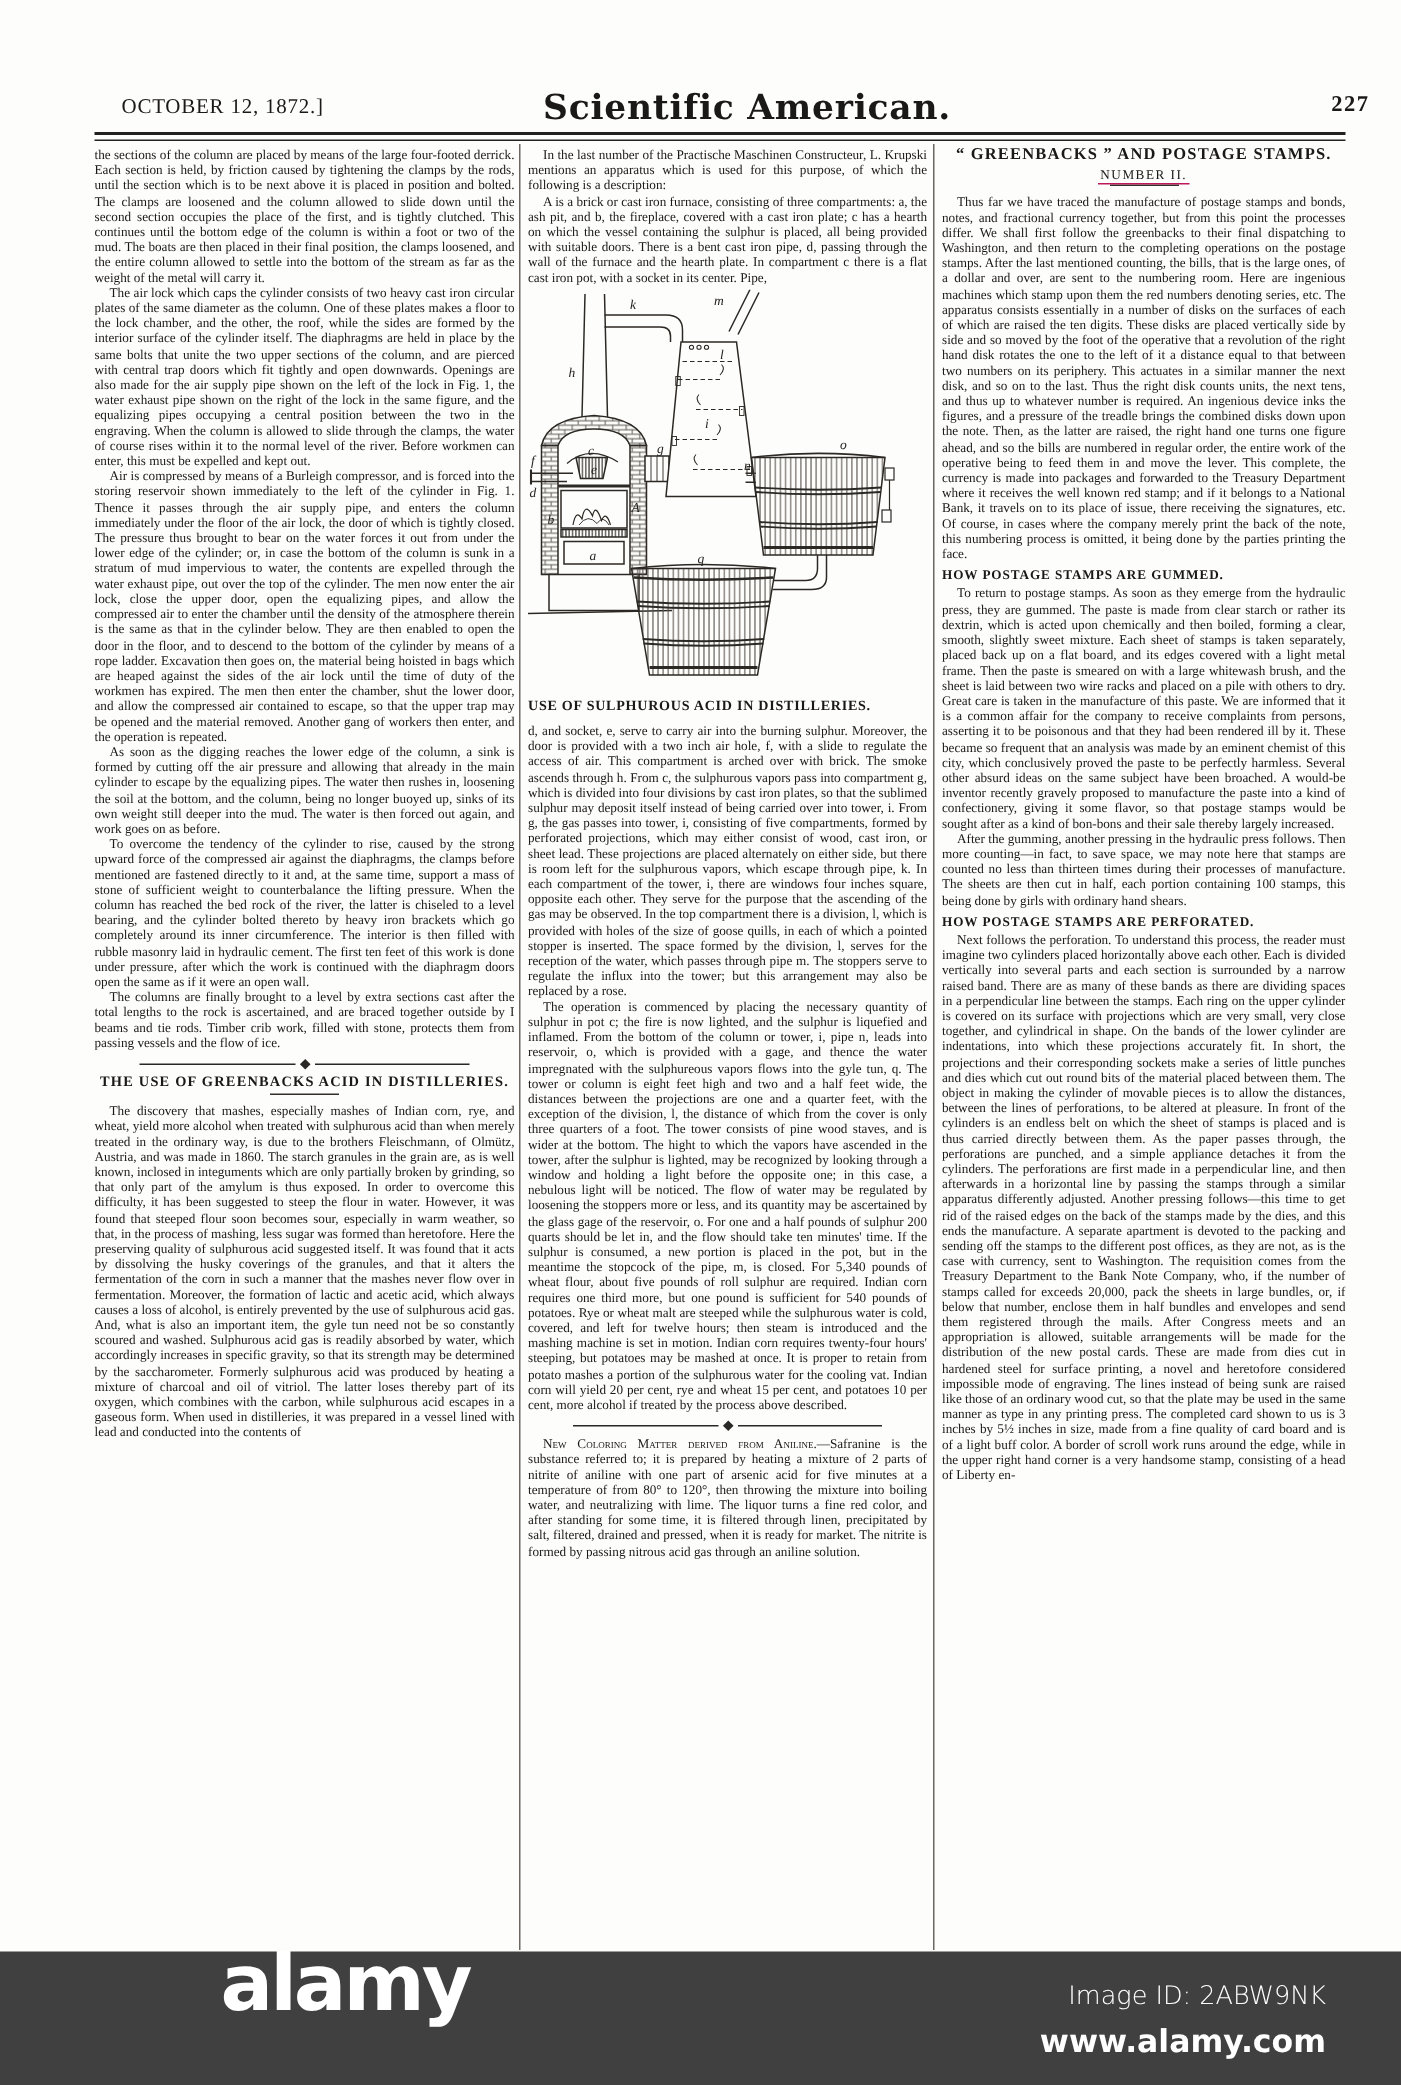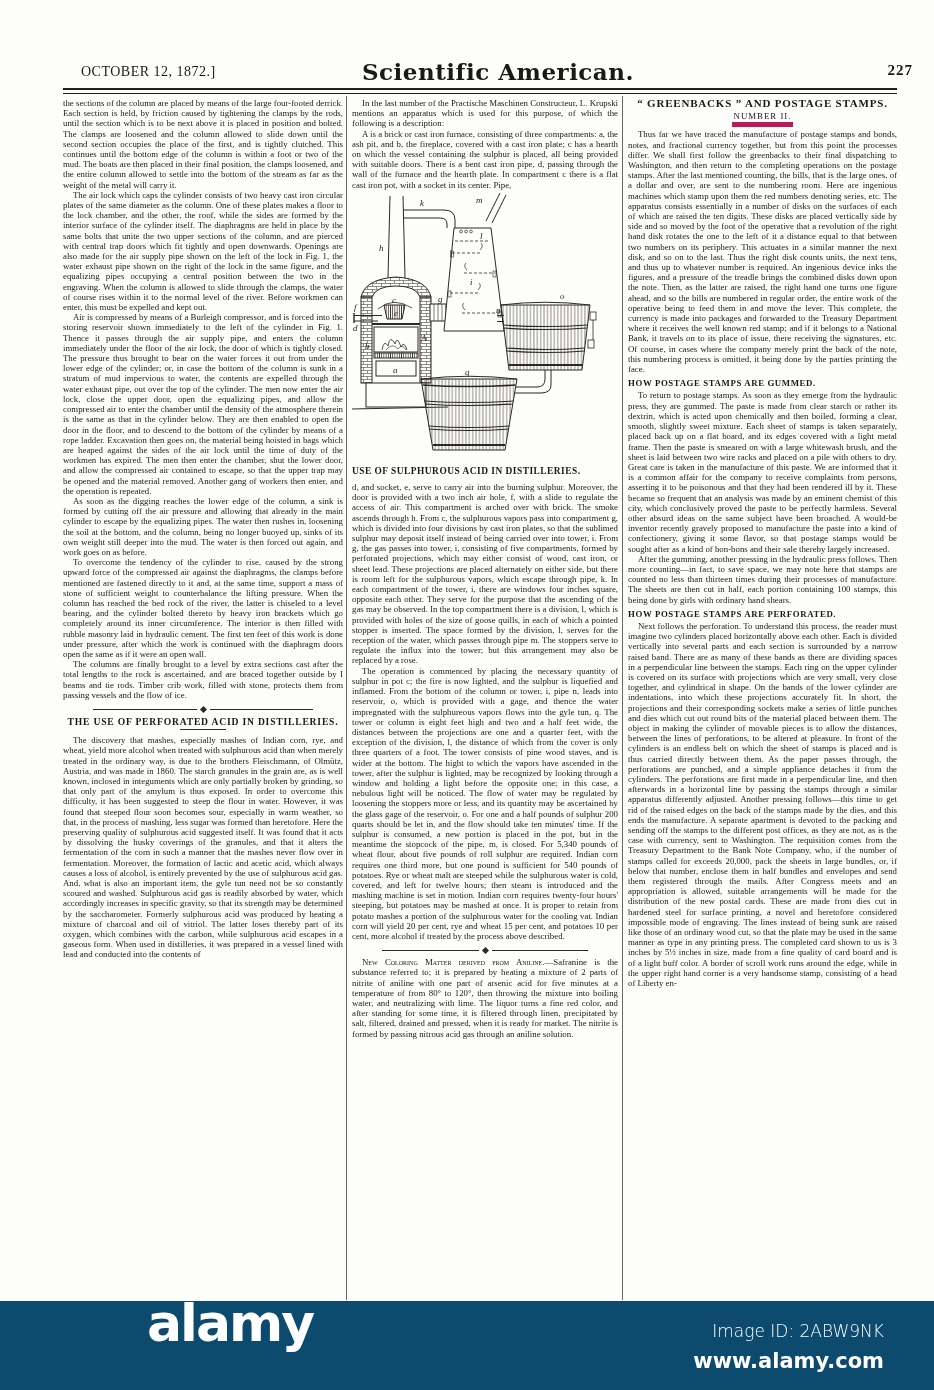--- a/index.html
+++ b/index.html
@@ -26,39 +26,39 @@
   .vr1{left:346px;} .vr2{left:622px;}
 
   p{margin:0;text-indent:10px;}
   p.noindent{text-indent:0;}
 
   .article-heading{font-weight:bold;text-align:center;font-size:9.6px;
                    letter-spacing:0.8px;margin:5px 0 2px;}
   .title-main{font-weight:bold;text-align:center;font-size:11px;
               letter-spacing:0.8px;margin:0 0 3px;}
   .number-line{text-align:center;font-size:8.8px;letter-spacing:1px;margin:0 0 2px;}
-  .number-line span{border-bottom:5px solid #be185d;padding:0 2px 1px;}
+  .number-line span{border-bottom:1px solid #be185d;padding:0 2px 1px;}
   .subrule{width:46px;border-top:1px solid #33302c;margin:2px auto 5px;}
   .subhead{font-weight:bold;text-align:left;font-size:8.8px;letter-spacing:0.6px;margin:4px 0 2px;}
 
   .divider{display:flex;align-items:center;justify-content:center;margin:7px 30px 4px;}
   .divider .dline{flex:1;height:1px;background:#2a2824;}
   .divider .dia{width:5px;height:5px;background:#2a2824;transform:rotate(45deg);margin:0 4px;flex:0 0 auto;}
 
   .lead{font-variant:small-caps;}
 
   
   .figure-block{position:relative;height:270px;margin:3px 0 2px;}
   .fig-caption{text-align:left;font-weight:bold;font-size:9.4px;
                letter-spacing:0.5px;margin:3px 0 6px;}
   .fig-label{font-style:italic;font-size:9px;fill:#24221f;
              font-family:"Liberation Serif", serif;}
 
   
-  .footer-bar{position:absolute;left:0;top:1301px;width:934px;height:89px;background:#0c4a6e;
+  .footer-bar{position:absolute;left:0;top:1301px;width:934px;height:89px;background:#404040;
               color:#fff;font-family:"DejaVu Sans", sans-serif;}
   .alamy-logo{position:absolute;left:147px;top:-8px;font-size:52px;font-weight:bold;letter-spacing:-2px;}
   .image-id{position:absolute;right:50px;top:20px;font-size:17px;font-weight:300;}
   .alamy-url{position:absolute;right:50px;top:48px;font-size:21px;font-weight:bold;}
 </style>
 </head>
 <body>
 
 <div class="page">
 
@@ -78,21 +78,21 @@
     <p>The air lock which caps the cylinder consists of two heavy cast iron circular plates of the same diameter as the column.  One of these plates makes a floor to the lock chamber, and the other, the roof, while the sides are formed by the interior surface of the cylinder itself.  The diaphragms are held in place by the same bolts that unite the two upper sections of the column, and are pierced with central trap doors which fit tightly and open downwards.  Openings are also made for the air supply pipe shown on the left of the lock in Fig. 1, the water exhaust pipe shown on the right of the lock in the same figure, and the equalizing pipes occupying a central position between the two in the engraving.  When the column is allowed to slide through the clamps, the water of course rises within it to the normal level of the river.  Before workmen can enter, this must be expelled and kept out.</p>
     <p>Air is compressed by means of a Burleigh compressor, and is forced into the storing reservoir shown immediately to the left of the cylinder in Fig. 1.  Thence it passes through the air supply pipe, and enters the column immediately under the floor of the air lock, the door of which is tightly closed.  The pressure thus brought to bear on the water forces it out from under the lower edge of the cylinder; or, in case the bottom of the column is sunk in a stratum of mud impervious to water, the contents are expelled through the water exhaust pipe, out over the top of the cylinder.  The men now enter the air lock, close the upper door, open the equalizing pipes, and allow the compressed air to enter the chamber until the density of the atmosphere therein is the same as that in the cylinder below.  They are then enabled to open the door in the floor, and to descend to the bottom of the cylinder by means of a rope ladder.  Excavation then goes on, the material being hoisted in bags which are heaped against the sides of the air lock until the time of duty of the workmen has expired.  The men then enter the chamber, shut the lower door, and allow the compressed air contained to escape, so that the upper trap may be opened and the material removed.  Another gang of workers then enter, and the operation is repeated.</p>
     <p>As soon as the digging reaches the lower edge of the column, a sink is formed by cutting off the air pressure and allowing that already in the main cylinder to escape by the equalizing pipes.  The water then rushes in, loosening the soil at the bottom, and the column, being no longer buoyed up, sinks of its own weight still deeper into the mud.  The water is then forced out again, and work goes on as before.</p>
     <p>To overcome the tendency of the cylinder to rise, caused by the strong upward force of the compressed air against the diaphragms, the clamps before mentioned are fastened directly to it and, at the same time, support a mass of stone of sufficient weight to counterbalance the lifting pressure.  When the column has reached the bed rock of the river, the latter is chiseled to a level bearing, and the cylinder bolted thereto by heavy iron brackets which go completely around its inner circumference.  The interior is then filled with rubble masonry laid in hydraulic cement.  The first ten feet of this work is done under pressure, after which the work is continued with the diaphragm doors open the same as if it were an open wall.</p>
     <p>The columns are finally brought to a level by extra sections cast after the total lengths to the rock is ascertained, and are braced together outside by I beams and tie rods.  Timber crib work, filled with stone, protects them from passing vessels and the flow of ice.</p>
     <div class="divider">
       <span class="dline"></span>
         <span class="dia"></span>
         <span class="dline"></span>
     </div>
-    <h2 class="article-heading">THE USE OF PERFORATED ACID IN DISTILLERIES.</h2>
+    <h2 class="article-heading">THE USE OF GREENBACKS ACID IN DISTILLERIES.</h2>
     <div class="subrule"></div>
     <p>The discovery that mashes, especially mashes of Indian corn, rye, and wheat, yield more alcohol when treated with sulphurous acid than when merely treated in the ordinary way, is due to the brothers Fleischmann, of Olmütz, Austria, and was made in 1860.  The starch granules in the grain are, as is well known, inclosed in integuments which are only partially broken by grinding, so that only part of the amylum is thus exposed.  In order to overcome this difficulty, it has been suggested to steep the flour in water.  However, it was found that steeped flour soon becomes sour, especially in warm weather, so that, in the process of mashing, less sugar was formed than heretofore.  Here the preserving quality of sulphurous acid suggested itself.  It was found that it acts by dissolving the husky coverings of the granules, and that it alters the fermentation of the corn in such a manner that the mashes never flow over in fermentation.  Moreover, the formation of lactic and acetic acid, which always causes a loss of alcohol, is entirely prevented by the use of sulphurous acid gas.  And, what is also an important item, the gyle tun need not be so constantly scoured and washed.  Sulphurous acid gas is readily absorbed by water, which accordingly increases in specific gravity, so that its strength may be determined by the saccharometer.  Formerly sulphurous acid was produced by heating a mixture of charcoal and oil of vitriol.  The latter loses thereby part of its oxygen, which combines with the carbon, while sulphurous acid escapes in a gaseous form.  When used in distilleries, it was prepared in a vessel lined with lead and conducted into the contents of</p>
   </div>
 
   <div class="col col2">
     <p>In the last number of the Practische Maschinen Constructeur, L. Krupski mentions an apparatus which is used for this purpose, of which the following is a description:</p>
     <p>A is a brick or cast iron furnace, consisting of three compartments: a, the ash pit, and b, the fireplace, covered with a cast iron plate; c has a hearth on which the vessel containing the sulphur is placed, all being provided with suitable doors.  There is a bent cast iron pipe, d, passing through the wall of the furnace and the hearth plate.  In compartment c there is a flat cast iron pot, with a socket in its center.  Pipe,</p>
 
     <div class="figure-block">
       <svg width="266" height="268" viewBox="0 0 266 268">

